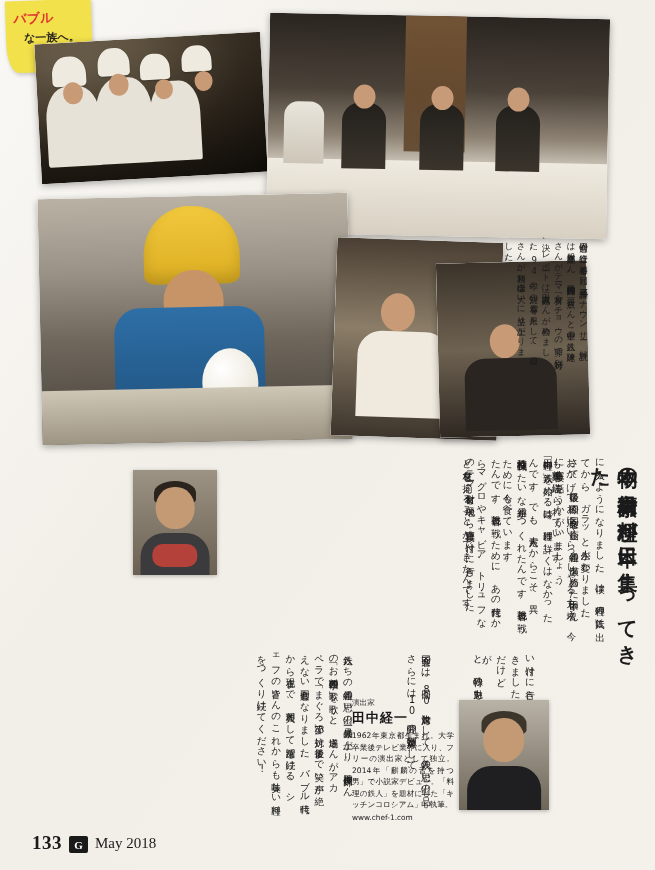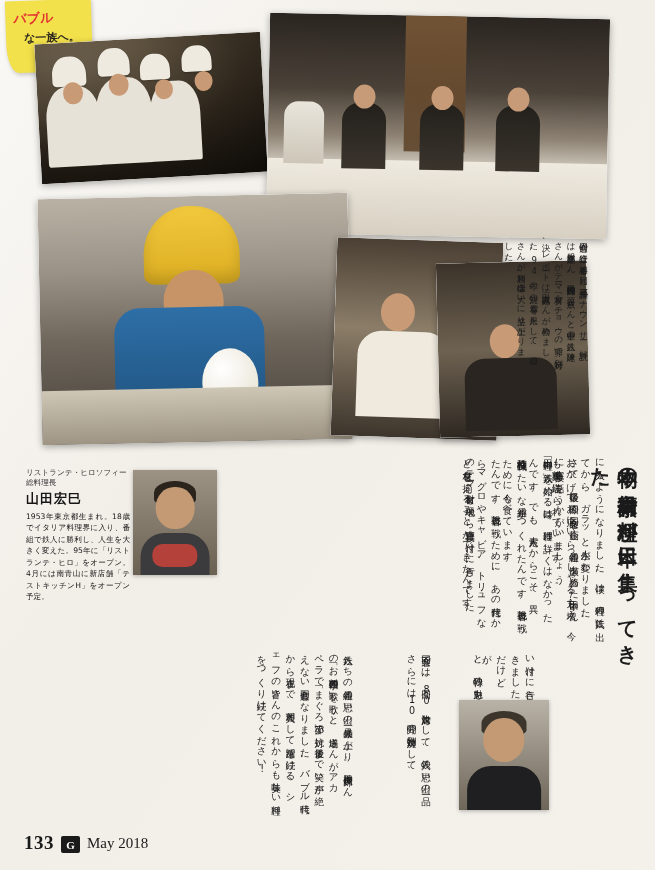--- a/index.html
+++ b/index.html
@@ -342,21 +342,21 @@
   .profile .url {
     font-size: 7.4px;
     color: #222;
     margin-top: 2px;
     word-break: break-all;
   }
 
   
   #footer {
     position: absolute;
-    left: 24px; bottom: 16px;
+    left: 32px; bottom: 16px;
     display: flex;
     align-items: flex-end;
     gap: 7px;
   }
   #page-number {
     font-family: "Liberation Serif", serif;
     font-size: 19px;
     font-weight: bold;
     color: #1a1a1a;
     letter-spacing: 0.5px;
@@ -462,37 +462,37 @@
   <div class="vtext body-col" id="col-c">田中「料理の鉄人」を始める時は、料理は詳しくはなかったんです。でも、素人だからこそ、異</div>
   <div class="vtext body-col" id="col-d">種格闘技戦みたいな番組がつくれたんです。挑戦者と戦うために今も食べています。</div>
   <div class="vtext body-col" id="col-e">たんです。挑戦者と戦うために、あの時代だからマグロやキャビア、トリュフなど食材を揃えることができたんです。</div>
   <div class="vtext body-col" id="col-f">のテーマ食材も現地から直接買い付けに行きました。</div>
 
   <div class="vtext body-col2" id="col2-a">い付けに行きました。多くの料理人と出会ってきましたが、普段はだらしないんだけど、料理となると魅力は格別なんですが、</div>
   <div class="vtext body-col2" id="col2-c">と、独特の魅力を感じますよね。</div>
   <div class="vtext body-col2" id="col2-e">同窓会では、今回80席対決として、鉄人の思い出の一品さらには10分間の特別対決として、</div>
   <div class="vtext body-col2" id="col2-h">鉄人たちの番組の思い出の一品大盛り上がり。神田川俊郎さんの「お料理四季の歌」を歌うと、道場さんがアカペラで「まぐろ小節」で対抗。最後まで笑い声が絶えない同窓会となりました。バブル時代から現在まで、料理人として活躍を続ける、シェフの皆さんのこれからも美味しい料理をつくり続けてください!</div>
 
-  <div class="profile" id="profile-yamada">
-    <div class="role">リストランテ・ヒロソフィー
-総料理長</div>
-    <div class="pname">山田宏巳</div>
-    <div class="bio">1953年東京都生まれ。18歳でイタリア料理界に入り、番組で鉄人に勝利し、人生を大きく変えた。95年に「リストランテ・ヒロ」をオープン。4月には南青山に新店舗「テストキッチンH」をオープン予定。</div>
-  </div>
 
   <div class="photo" id="photo-portrait-yamada">
     <div class="inner">
       <div class="ph-shade"></div>
       <div class="pt-body"></div>
       <div class="pt-scarf"></div>
       <div class="pt-hair"></div>
       <div class="pt-head"></div>
     </div>
   </div>
 
+  <div class="profile" id="profile-tanaka">
+    <div class="role">演出家</div>
+    <div class="pname">田中経一</div>
+    <div class="bio">1962年東京都生まれ。大学卒業後テレビ業界に入り、フリーの演出家として独立。2014年「麒麟の舌を持つ男」で小説家デビュー。「料理の鉄人」を題材にした「キッチンコロシアム」も執筆。</div>
+    <div class="url">www.chef-1.com</div>
+  </div>
 
   <div class="photo" id="photo-portrait-tanaka">
     <div class="inner">
       <div class="ph-shade"></div>
       <div class="pt-body" style="background:#1f1f21;"></div>
       <div class="pt-hair" style="background:#3b352c;"></div>
       <div class="pt-head"></div>
     </div>
   </div>
 

